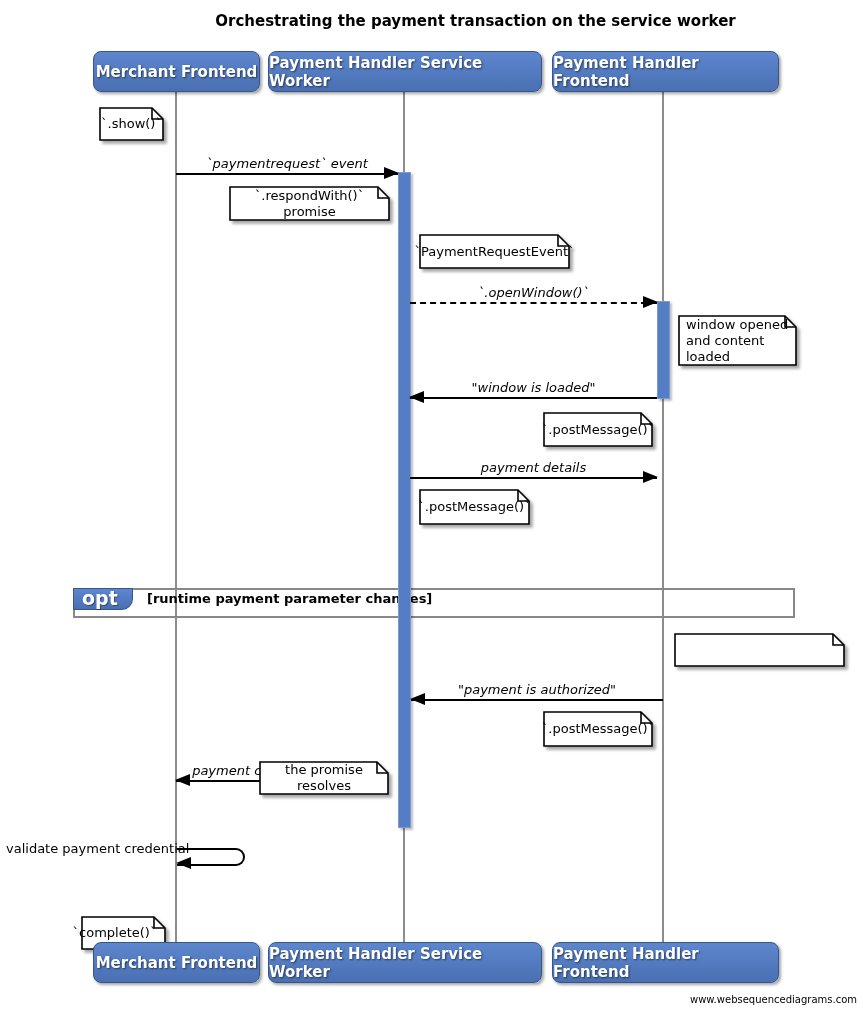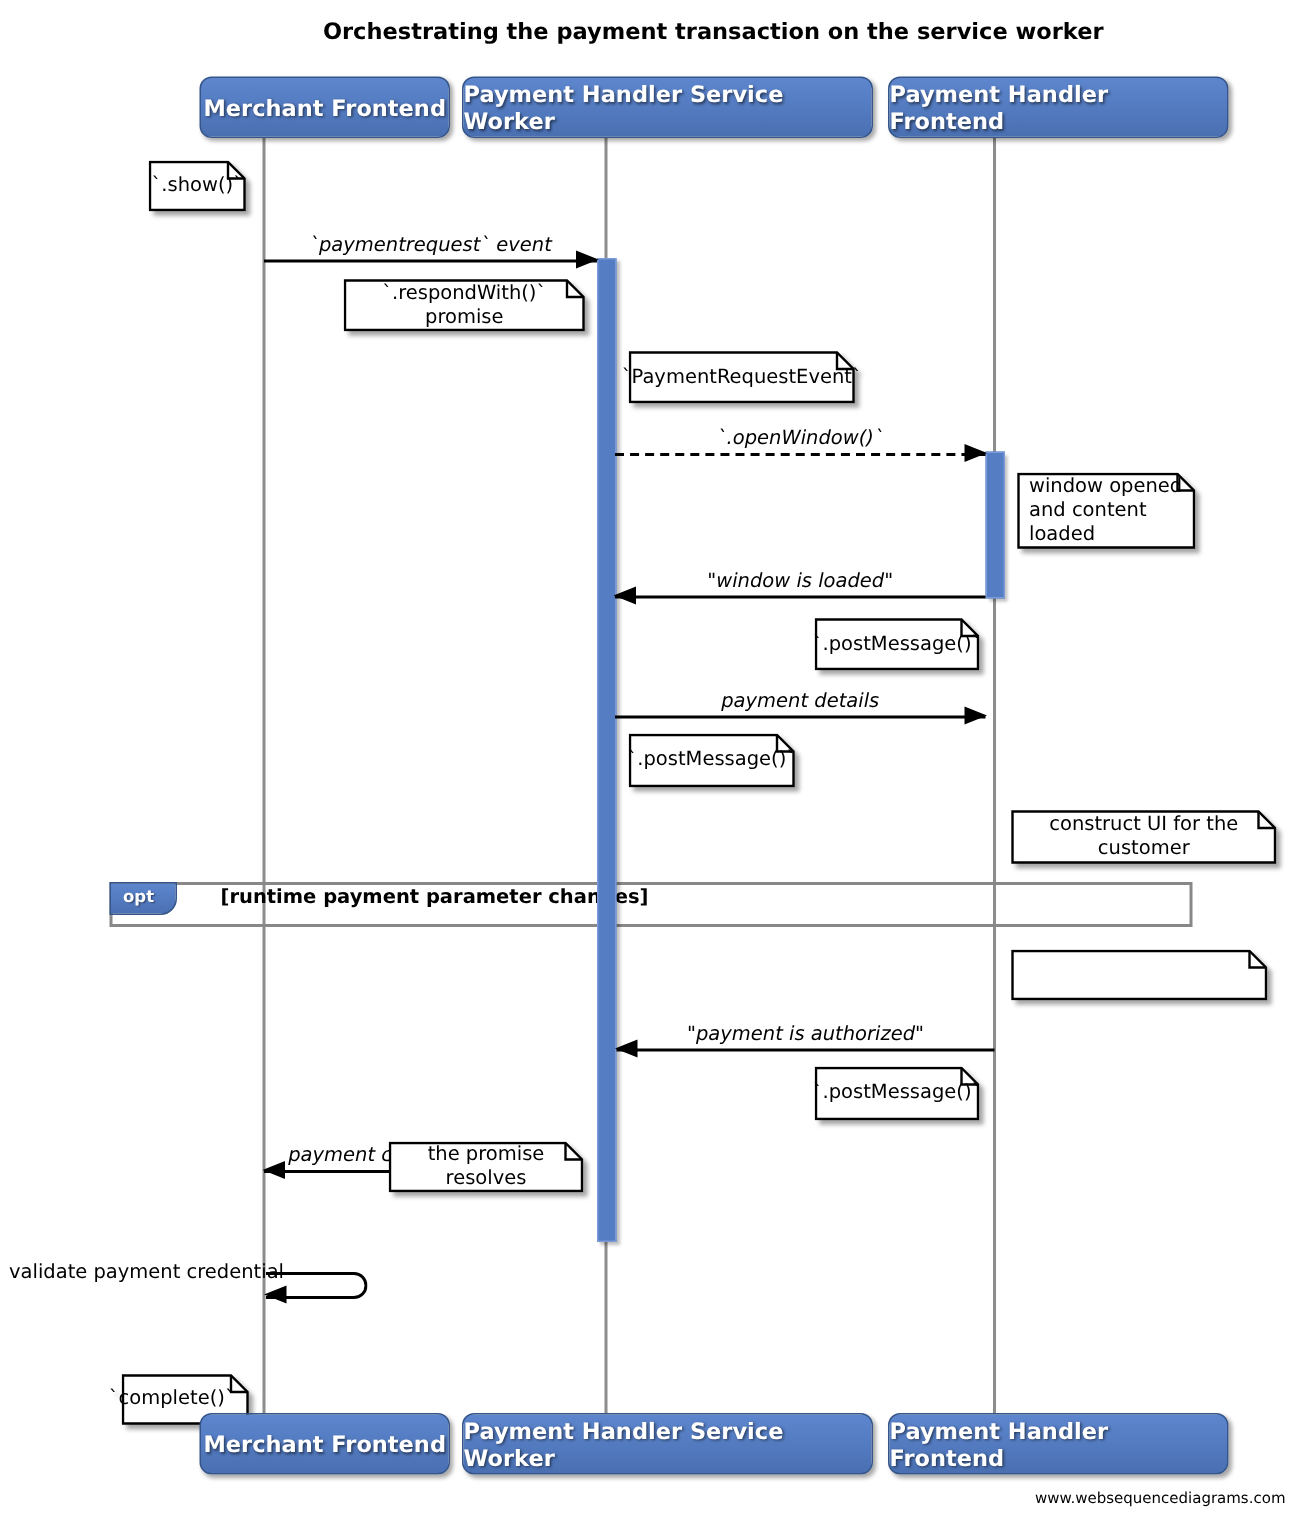--- a/index.html
+++ b/index.html
@@ -4,40 +4,40 @@
 <style>
   html,body{margin:0;padding:0;background:#fff;}
   .diagram{position:relative;width:863px;height:1019px;background:#fff;overflow:hidden;
            font-family:"DejaVu Sans","Liberation Sans",sans-serif;color:#000;}
   .title{position:absolute;left:0;top:12px;width:100%;text-align:center;
          font-size:15px;font-weight:bold;z-index:6;padding-left:44px;}
   .lifeline{position:absolute;top:92px;height:850px;width:2px;background:#8c8c8c;z-index:1;}
   .actor{position:absolute;height:39px;border:1px solid #365689;border-radius:8px;
          background:linear-gradient(#5d86ce,#4a70b2);color:#fff;font-weight:bold;font-size:15px;
          display:flex;align-items:center;justify-content:center;
-         text-shadow:1px 1px 2px rgba(0,0,0,0.55);box-shadow:2px 2px 3px rgba(0,0,0,0.35);z-index:6;margin-left:40px;}
+         text-shadow:1px 1px 2px rgba(0,0,0,0.55);box-shadow:2px 2px 3px rgba(0,0,0,0.35);z-index:6;}
   .activation{position:absolute;width:11px;background:#547dc3;border:1px solid #7a9ad8;
               box-shadow:2px 2px 2px rgba(0,0,0,0.25);z-index:3;}
   .msg{position:absolute;z-index:4;}
   .msg-label{height:16px;line-height:16px;font-size:13px;text-align:center;margin-bottom:1px;white-space:nowrap;font-style:italic;}
   .msg-line{height:0;border-top:2px solid #000;}
   .msg-line.dashed{border-top-style:dashed;}
   .arrow{position:absolute;width:0;height:0;top:11px;
          border-top:6px solid transparent;border-bottom:6px solid transparent;}
   .arrow.right{right:-1px;border-left:15px solid #000;}
   .arrow.left{left:-1px;border-right:15px solid #000;}
   .note{position:absolute;z-index:5;display:flex;align-items:center;justify-content:center;
         font-size:13px;line-height:16px;text-align:center;padding:0 5px;box-sizing:border-box;
         filter:drop-shadow(3px 3px 1.5px rgba(0,0,0,0.35));}
   .note.align-left{text-align:left;justify-content:flex-start;padding-left:8px;}
   .note-bg{position:absolute;inset:0;z-index:0;}
   .note-text{position:relative;z-index:1;}
   .fragment{position:absolute;border:2px solid #888;z-index:2;box-sizing:border-box;}
   .fragment-tab{position:absolute;left:-2px;top:-2px;height:17px;line-height:16px;
-                background:linear-gradient(#5d86ce,#4a70b2);color:#fff;font-weight:bold;font-size:11px;
+                background:linear-gradient(#5d86ce,#4a70b2);color:#fff;font-weight:bold;font-size:19px;
                 padding:1px 14px 2px 8px;border:1px solid #365689;border-bottom-right-radius:11px;
                 text-shadow:1px 1px 1px rgba(0,0,0,0.4);}
   .fragment-guard{position:absolute;left:72px;top:1px;font-size:13px;font-weight:bold;white-space:nowrap;}
   .self-msg{position:absolute;z-index:4;}
   .self-label{position:absolute;left:6px;top:841px;width:162px;text-align:right;
               font-size:13px;height:16px;line-height:16px;white-space:nowrap;}
   .self-loop{position:absolute;left:177px;top:848px;width:66px;height:14px;
              border-top:2px solid #000;border-right:2px solid #000;border-bottom:2px solid #000;
              border-radius:0 10px 10px 0;}
   .self-arrow{position:absolute;left:176px;top:857px;width:0;height:0;
@@ -149,27 +149,20 @@
       </svg>
     <span class="note-text">`.postMessage()`</span>
     </div>
   <div class="note" style="left:419px;top:489px;width:111px;height:36px">
       <svg class="note-bg" width="111" height="36" viewBox="0 0 111 36">
         <path d="M1,1 L99,1 L110,12 L110,35 L1,35 Z" fill="#FFFFFF" stroke="#000" stroke-width="1.6"></path>
         <path d="M99,1 L99,12 L110,12" fill="none" stroke="#000" stroke-width="1.6"></path>
       </svg>
     <span class="note-text">`.postMessage()`</span>
     </div>
-  <div class="note" style="left:674px;top:540px;width:177px;height:36px">
-      <svg class="note-bg" width="177" height="36" viewBox="0 0 177 36">
-        <path d="M1,1 L165,1 L176,12 L176,35 L1,35 Z" fill="#FFFFFF" stroke="#000" stroke-width="1.6"></path>
-        <path d="M165,1 L165,12 L176,12" fill="none" stroke="#000" stroke-width="1.6"></path>
-      </svg>
-    <span class="note-text">construct UI for the customer</span>
-    </div>
   <div class="note" style="left:674px;top:633px;width:171px;height:34px">
       <svg class="note-bg" width="171" height="34" viewBox="0 0 171 34">
         <path d="M1,1 L159,1 L170,12 L170,33 L1,33 Z" fill="#FFFFFF" stroke="#000" stroke-width="1.6"></path>
         <path d="M159,1 L159,12 L170,12" fill="none" stroke="#000" stroke-width="1.6"></path>
       </svg>
     </div>
   <div class="note" style="left:543px;top:711px;width:110px;height:36px">
       <svg class="note-bg" width="110" height="36" viewBox="0 0 110 36">
         <path d="M1,1 L98,1 L109,12 L109,35 L1,35 Z" fill="#FFFFFF" stroke="#000" stroke-width="1.6"></path>
         <path d="M98,1 L98,12 L109,12" fill="none" stroke="#000" stroke-width="1.6"></path>

